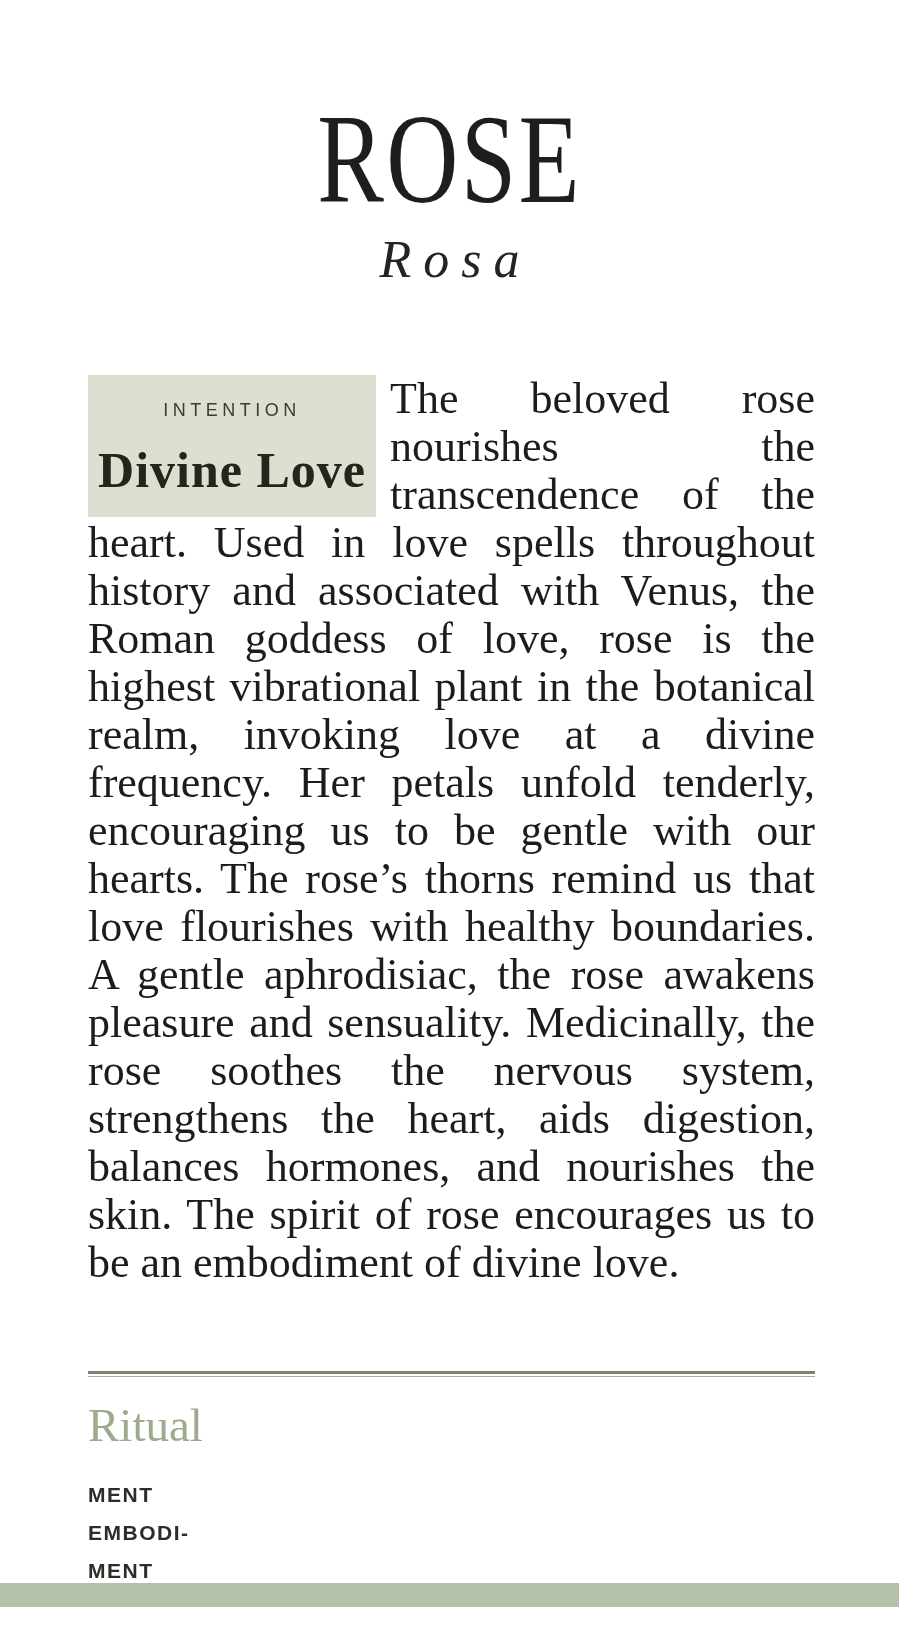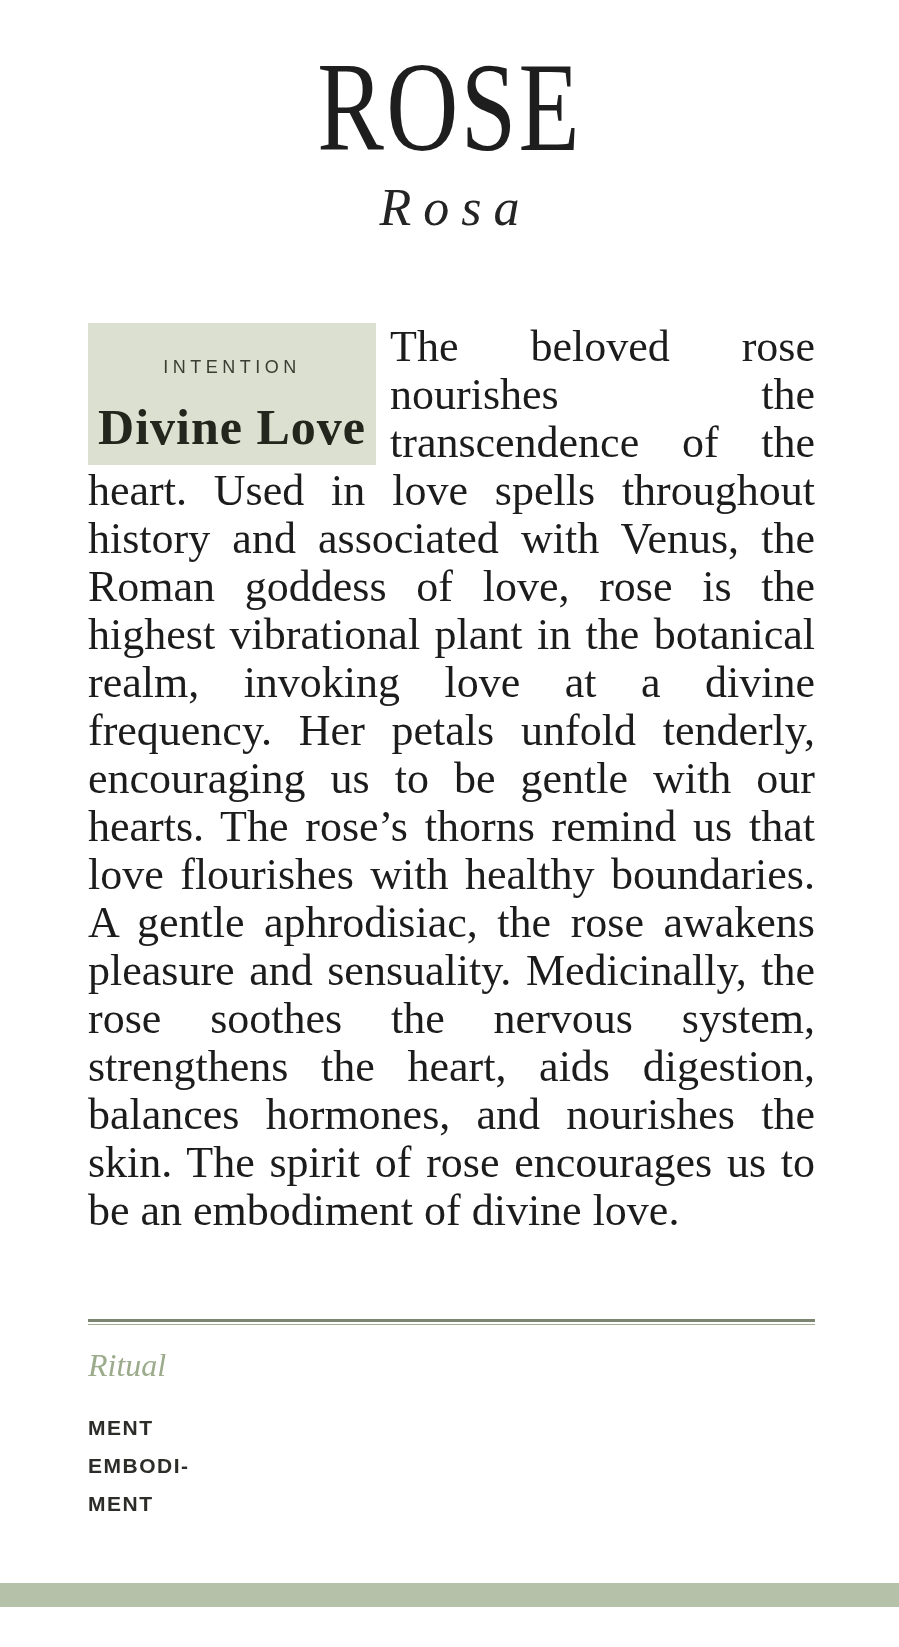--- a/index.html
+++ b/index.html
@@ -6,21 +6,21 @@
   html,body { background:#ffffff; }
   .page {
     position:relative;
     width:899px; height:1647px;
     margin:0 auto;
     background:#ffffff;
     overflow:hidden;
     font-family:"Liberation Serif", serif;
     color:var(--text, #1c1c1c);
   }
-  .header { padding-top:52px; text-align:center; }
+  .header { padding-top:104px; text-align:center; }
   .title {
     display:inline-block;
     font-size:128px; line-height:0.86;
     font-weight:500;
     letter-spacing:3px;
     color:#1e1e1e;
     transform:scaleX(0.78);
   }
   .subtitle {
     margin-top:16px;
@@ -28,21 +28,21 @@
     letter-spacing:12px; padding-left:12px;
     color:#242424;
   }
   .content { margin:86px 84px 0 88px; }
   .intention-box {
     float:left;
     width:288px; height:142px;
     margin-right:14px;
     background:var(--accent-sage-light, #dbe0d1);
     text-align:center;
-    padding-top:34px;
+    padding-top:25px;
   }
   .intention-label {
     font-family:"Liberation Sans", sans-serif;
     font-size:18px; letter-spacing:4.5px;
     color:#3a3d32;
   }
   .intention-value {
     margin-top:20px;
     font-size:50px; font-weight:bold;
     letter-spacing:1px;
@@ -56,23 +56,22 @@
   .divider {
     clear:both;
     margin-top:84px;
     height:6px;
     border-top:3px solid var(--rule, #7b8570);
     border-bottom:1px solid var(--rule-light, #a3ac94);
   }
   .ritual { display:flex; margin-top:24px; }
   .ritual-left { width:193px; flex:0 0 193px; }
   .ritual-heading {
-    font-size:32px; line-height:1.05;
+    font-size:47px; line-height:1.05;
     color:var(--accent-sage, #9cab8b);
-    font-style:italic;
   }
   .ritual-name {
     margin-top:26px;
     width:145px;
     font-family:"Liberation Sans", sans-serif;
     font-size:21px; font-weight:bold;
     letter-spacing:1.5px; line-height:38px;
     color:#2c2c28;
     overflow-wrap:break-word;
   }

